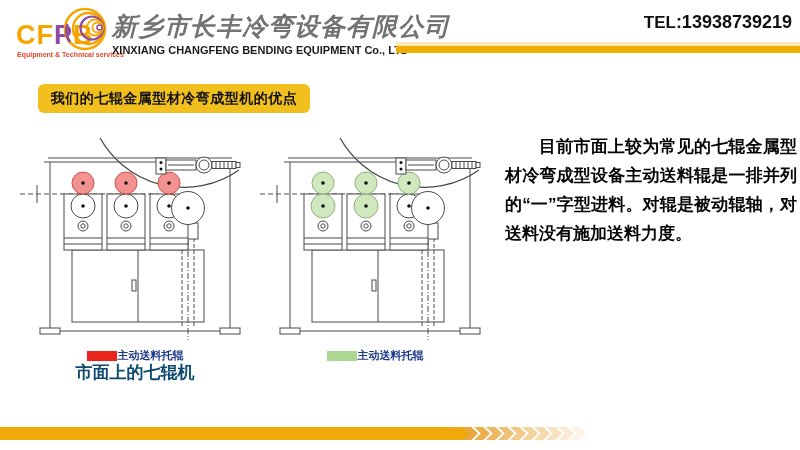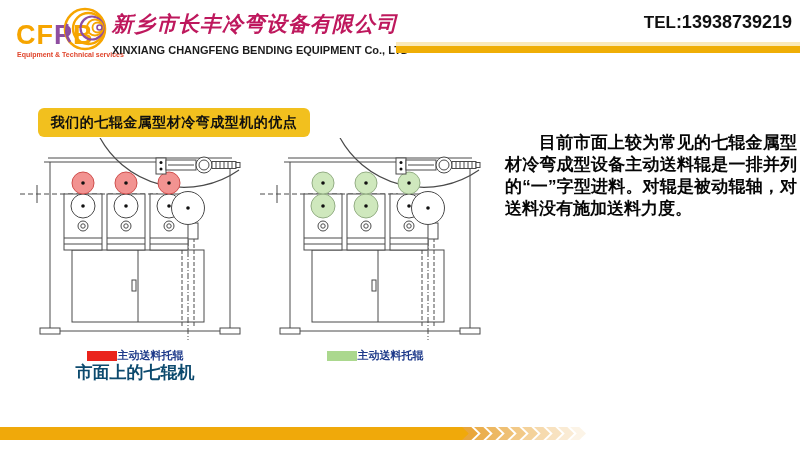--- a/index.html
+++ b/index.html
@@ -5,50 +5,50 @@
   html,body{margin:0;padding:0;background:#888;}
   .slide{
     position:relative;width:800px;height:450px;background:#ffffff;overflow:hidden;
     font-family:"Liberation Sans","DejaVu Sans",sans-serif;color:#111;
   }
   
   .logo-letters{position:absolute;left:16px;top:22px;font-size:27px;font-weight:800;letter-spacing:1px;line-height:1;}
   .logo-tagline{position:absolute;left:17px;top:51px;font-size:7px;font-weight:bold;color:var(--tagline-red);white-space:nowrap;}
   .logo-spiral{position:absolute;left:63px;top:6px;}
   .company-cn{position:absolute;left:112px;top:10px;width:250px;font-family:"DejaVu Serif","Liberation Serif",serif;
-    font-size:21px;font-weight:bold;font-style:italic;white-space:nowrap;letter-spacing:1px;color:#be185d;text-align:center;}
+    font-size:25px;font-weight:bold;font-style:italic;white-space:nowrap;letter-spacing:1px;color:#737373;text-align:center;}
   .company-en{position:absolute;left:112px;top:44px;font-size:11px;font-weight:bold;color:#1c1c1c;white-space:nowrap;}
   .tel{position:absolute;right:8px;top:12px;white-space:nowrap;color:var(--tel-text);}
   .tel .tel-label{font-size:17px;font-weight:800;}
   .tel .tel-number{font-size:18px;font-weight:800;}
   .band{position:absolute;left:396px;top:42px;width:404px;}
   .band .band-light{height:4px;background:var(--band-light);}
   .band .band-gold{height:7px;background:var(--band-gold);}
   
   .title-banner{
     position:absolute;left:38px;top:84px;width:272px;height:29px;border-radius:6px;
     background:var(--accent-gold);display:flex;align-items:center;justify-content:center;
-    font-size:14px;font-weight:bold;color:#101010;letter-spacing:.5px;margin-top:24px;
+    font-size:14px;font-weight:bold;color:#101010;letter-spacing:.5px;
   }
   
   .machine{position:absolute;top:138px;width:230px;height:212px;}
   .machine-left{left:20px;}
   .machine-right{left:260px;}
   .machine svg{width:100%;height:100%;display:block;}
   .legend-row{position:absolute;width:230px;top:348px;display:flex;align-items:center;justify-content:center;gap:1px;}
   .legend-row-left{left:20px;}
   .legend-row-right{left:260px;}
   .legend-swatch{width:30px;height:10px;display:inline-block;}
   .legend-label{font-size:11px;font-weight:bold;color:var(--legend-text);}
   .caption{position:absolute;top:361px;width:230px;text-align:center;font-size:17px;font-weight:bold;color:#0c4a6e;}
   .caption-left{left:20px;}
   .caption-right{left:260px;}
   
   .body-text{position:absolute;left:505px;top:132px;width:292px;}
-  .body-text p{margin:0;font-size:17px;font-weight:bold;line-height:22px;
+  .body-text p{margin:0;font-size:17px;font-weight:bold;line-height:29px;
     text-align:justify;text-indent:2em;color:#060606;}
   
   .footer-bar{position:absolute;left:0;top:427px;width:470px;height:13px;background:var(--footer-bar);}
   .chevrons{position:absolute;left:466px;top:427px;height:13px;display:flex;}
   .chevron{width:16px;height:13px;margin-left:-4px;background:var(--chevron);
     clip-path:polygon(0 0,58% 0,100% 50%,58% 100%,0 100%,42% 50%);}
 </style>
 </head>
 <body>
 

